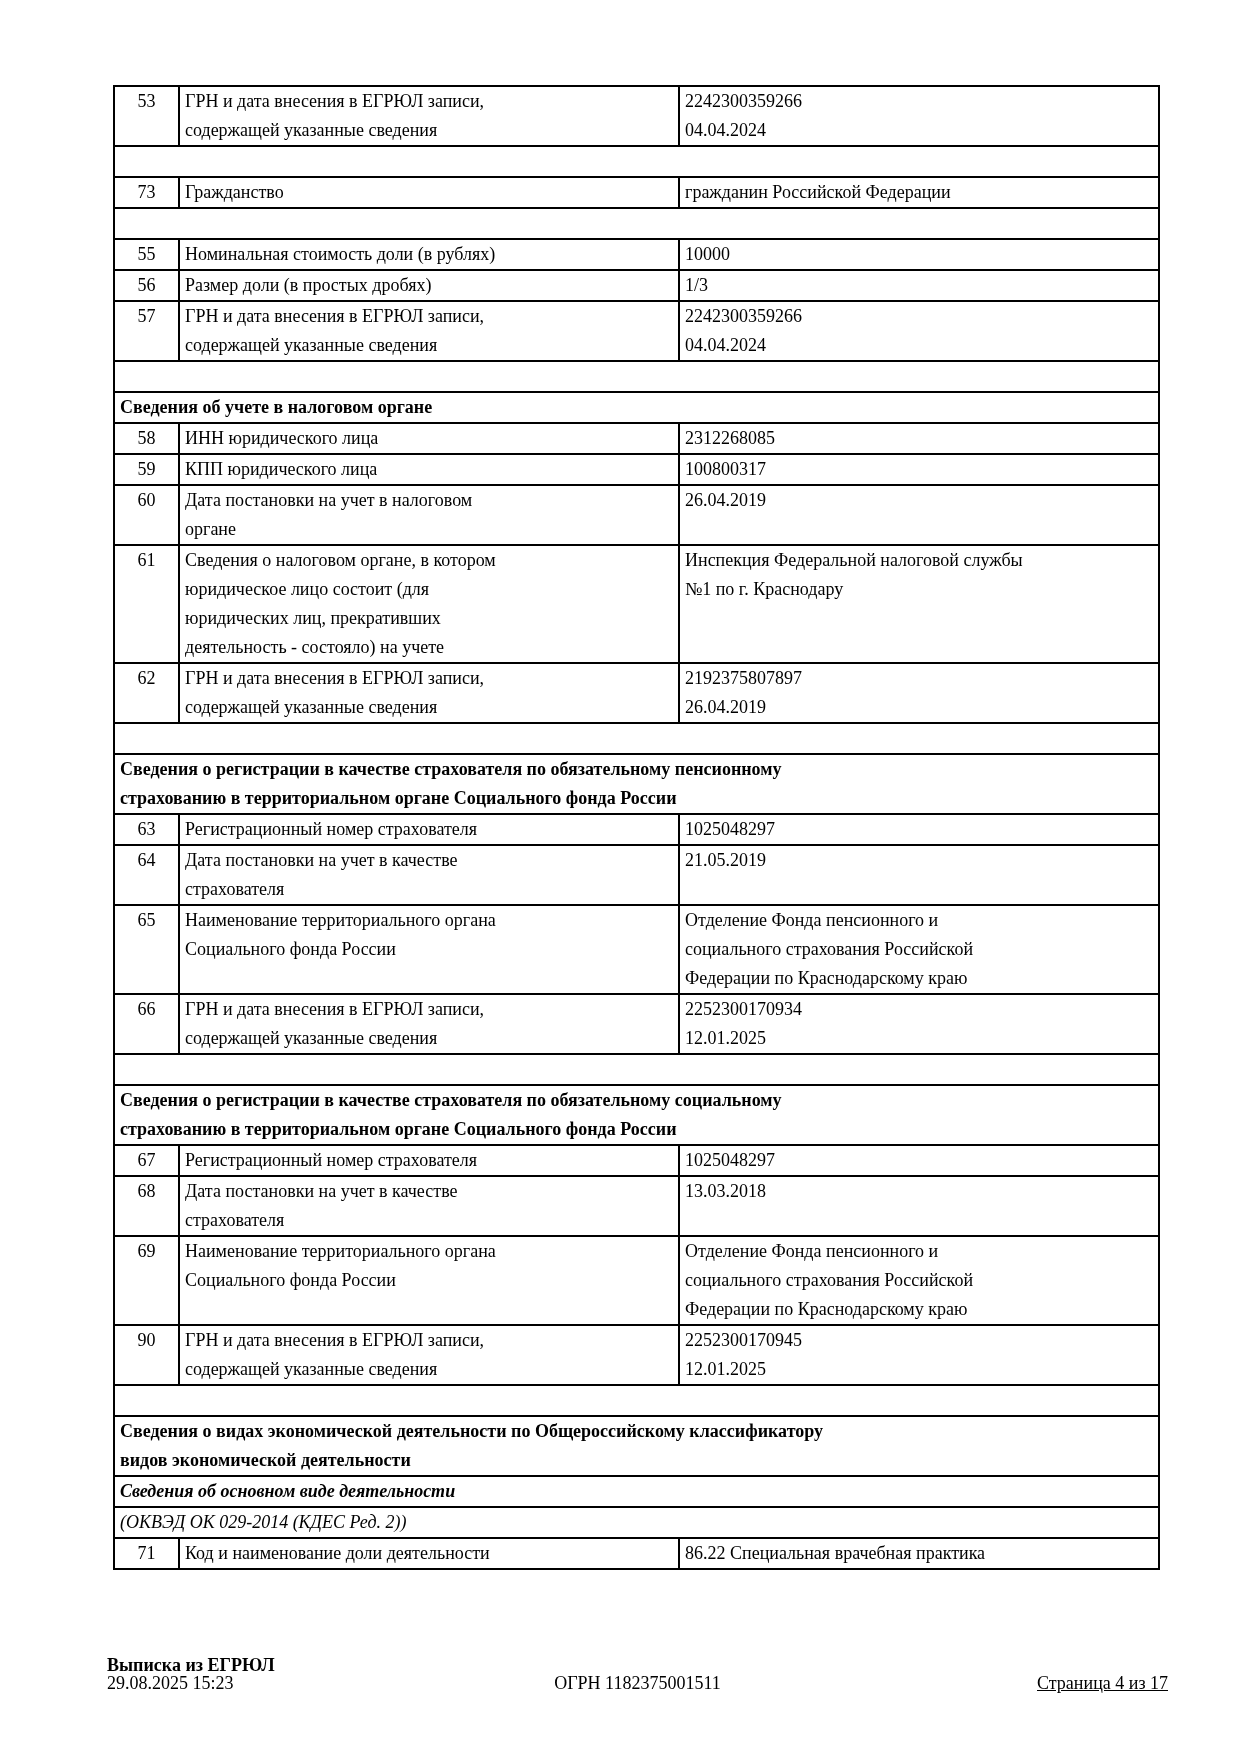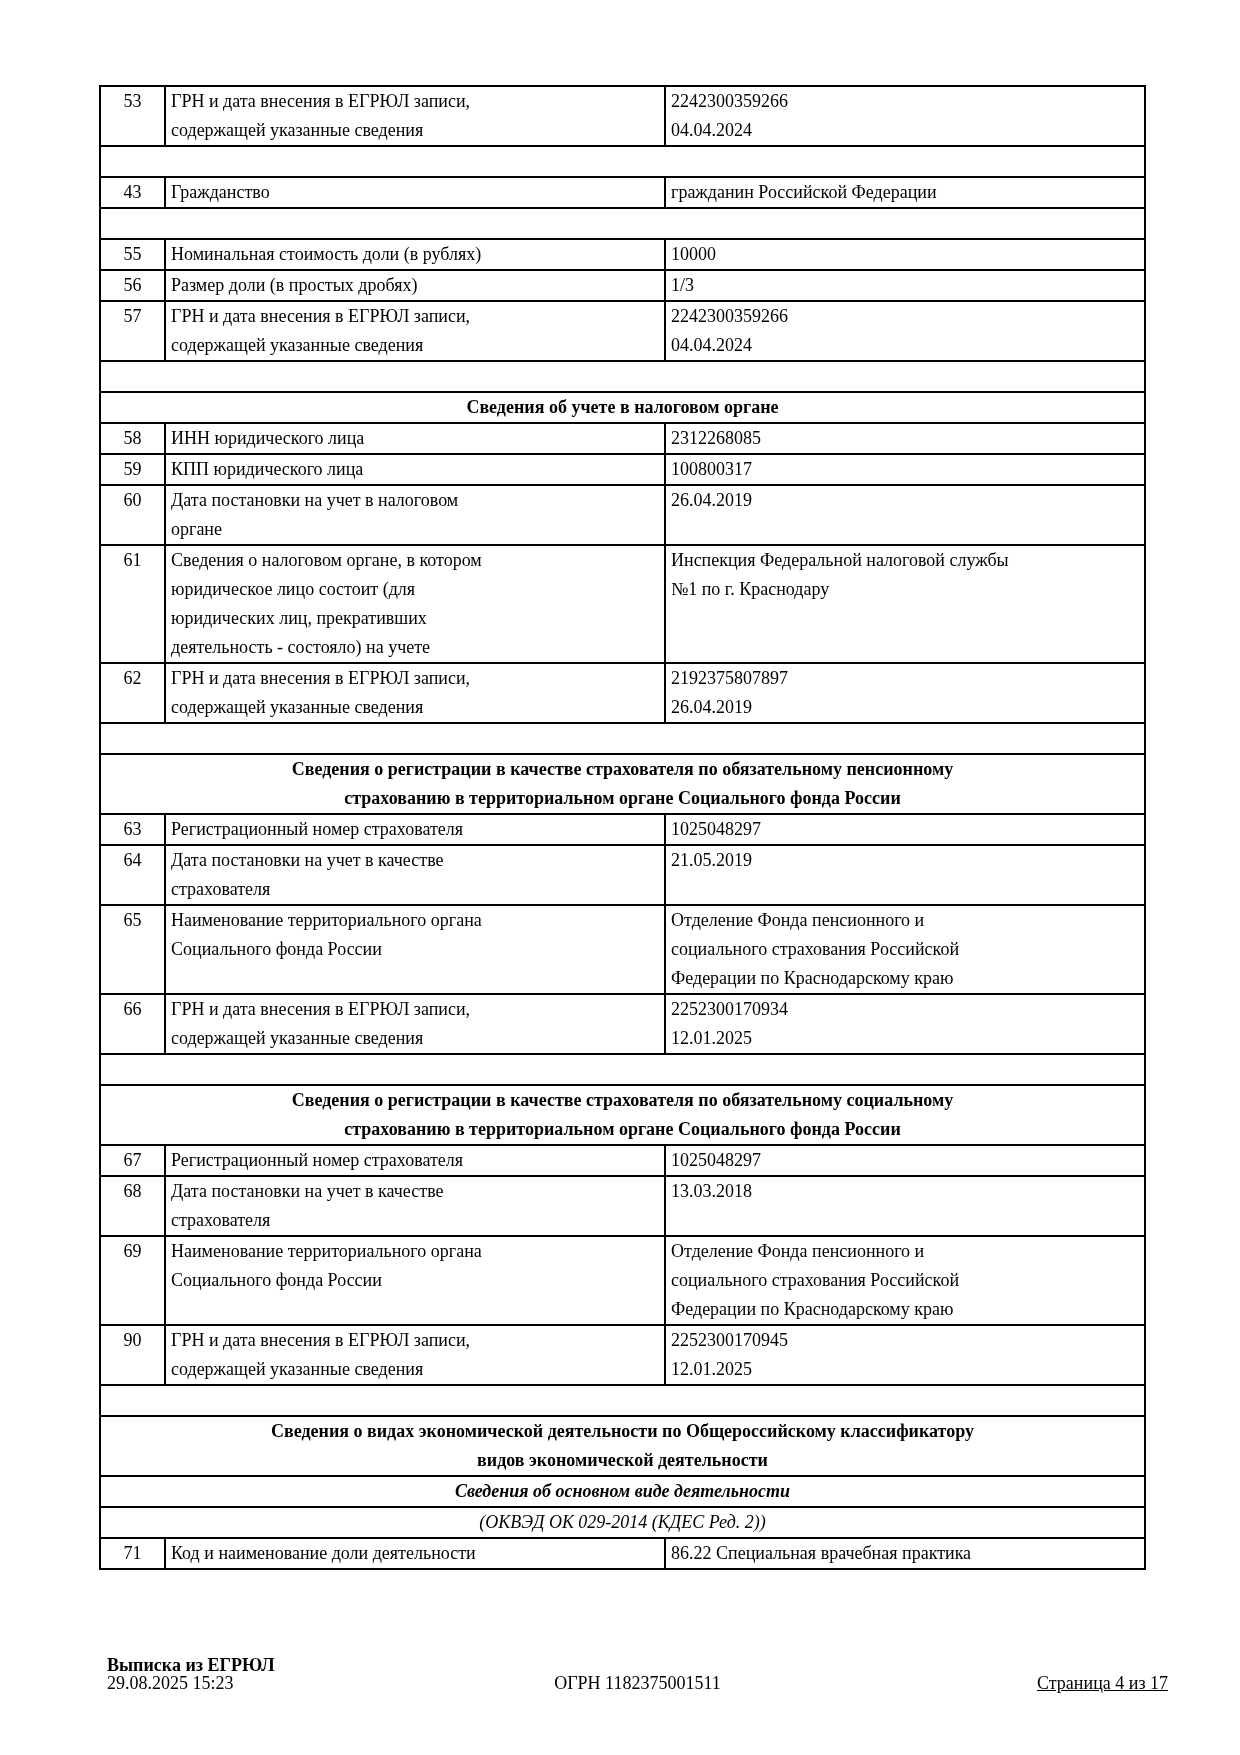--- a/index.html
+++ b/index.html
@@ -11,21 +11,21 @@
   }
   .page {
     position: relative;
     width: 1240px;
     height: 1755px;
     background: #ffffff;
     overflow: hidden;
   }
   table.egrul {
     position: absolute;
-    left: 99px;
+    left: 113px;
     top: 85px;
     width: 1045px;
     border-collapse: collapse;
     table-layout: fixed;
   }
   table.egrul td {
     border: 2px solid #000;
     vertical-align: top;
     font-size: 18px;
     line-height: 29px;
@@ -35,21 +35,21 @@
   }
   td.num {
     text-align: center;
     padding: 0 2px;
   }
   td.spacer {
     height: 29px;
     padding: 0;
   }
   td.section {
-    text-align: center;
+    text-align: left;
     font-weight: bold;
   }
   td.section.bold-italic {
     font-style: italic;
     font-weight: bold;
   }
   td.section.italic {
     font-style: italic;
     font-weight: normal;
     margin-left: 20px;
@@ -85,21 +85,21 @@
           <td class="num">53</td>
           <td class="label">ГРН и дата внесения в ЕГРЮЛ записи,
 содержащей указанные сведения</td>
           <td class="value">2242300359266
 04.04.2024</td>
         </tr>
         <tr>
           <td colspan="3" class="spacer"></td>
         </tr>
         <tr>
-          <td class="num">43</td>
+          <td class="num">73</td>
           <td class="label">Гражданство</td>
           <td class="value">гражданин Российской Федерации</td>
         </tr>
         <tr>
           <td colspan="3" class="spacer"></td>
         </tr>
         <tr>
           <td class="num">55</td>
           <td class="label">Номинальная стоимость доли (в рублях)</td>
           <td class="value">10000</td>

